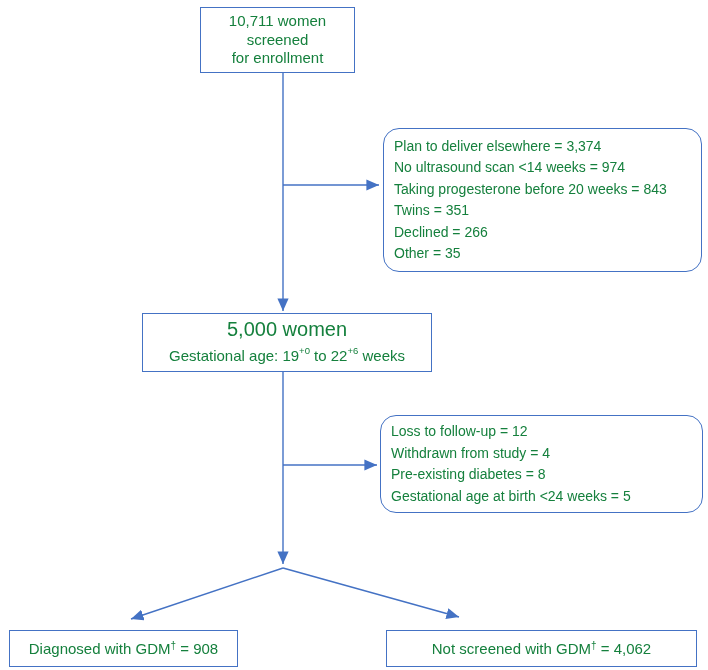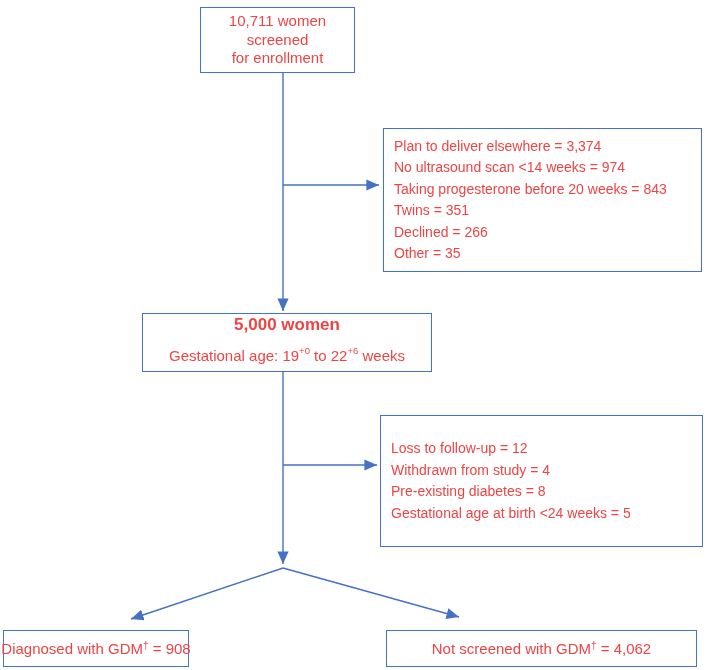--- a/index.html
+++ b/index.html
@@ -6,21 +6,21 @@
     margin: 0;
     padding: 0;
     background: #ffffff;
   }
   .canvas {
     position: relative;
     width: 708px;
     height: 670px;
     background: #ffffff;
     font-family: "Liberation Sans", "DejaVu Sans", sans-serif;
-    color: #ef4444;
+    color: #15803d;
     overflow: hidden;
   }
   .connectors {
     position: absolute;
     left: 0;
     top: 0;
     width: 708px;
     height: 670px;
     pointer-events: none;
   }
@@ -37,40 +37,40 @@
     justify-content: center;
     text-align: center;
   }
   .box.leftlist {
     display: flex;
     flex-direction: column;
     justify-content: center;
     text-align: left;
     padding-left: 10px;
     padding-right: 4px;
+    border-radius: 16px;
   }
   .line-15 {
     font-size: 15px;
     line-height: 18.5px;
     white-space: nowrap;
   }
   .line-14 {
     font-size: 14px;
     line-height: 21.5px;
     white-space: nowrap;
   }
   .mid-line1 {
-    font-size: 17px;
+    font-size: 20px;
     line-height: 20px;
     white-space: nowrap;
-    font-weight: bold;
   }
   .mid-line2 {
     font-size: 15px;
-    line-height: 28px;
+    line-height: 20px;
     white-space: nowrap;
     margin-top: 2px;
   }
   .supscript {
     font-size: 9.5px;
     vertical-align: 7px;
     letter-spacing: 0px;
   }
   .single-line {
     font-size: 15px;
@@ -115,28 +115,28 @@
     <div class="line-14">Twins = 351</div>
     <div class="line-14">Declined = 266</div>
     <div class="line-14">Other = 35</div>
   </div>
 
   <div class="box centered" style="left:142px; top:313px; width:290px; height:59px;">
     <div class="mid-line1">5,000 women</div>
     <div class="mid-line2"><span>Gestational age: 19</span><span class="supscript">+0</span><span> to 22</span><span class="supscript">+6</span><span> weeks</span></div>
   </div>
 
-  <div class="box leftlist" style="left:380px; top:415px; width:323px; height:132px;">
+  <div class="box leftlist" style="left:380px; top:415px; width:323px; height:98px;">
     <div class="line-14">Loss to follow-up = 12</div>
     <div class="line-14">Withdrawn from study = 4</div>
     <div class="line-14">Pre-existing diabetes = 8</div>
     <div class="line-14">Gestational age at birth &lt;24 weeks = 5</div>
   </div>
 
-  <div class="box centered" style="left:3px; top:630px; width:186px; height:37px;">
+  <div class="box centered" style="left:9px; top:630px; width:229px; height:37px;">
     <div class="single-line"><span>Diagnosed with GDM</span><span class="dagger">†</span><span> = 908</span></div>
   </div>
 
   <div class="box centered" style="left:386px; top:630px; width:311px; height:37px;">
     <div class="single-line"><span>Not screened with GDM</span><span class="dagger">†</span><span> = 4,062</span></div>
   </div>
 
 </div>
 
 </body></html>

